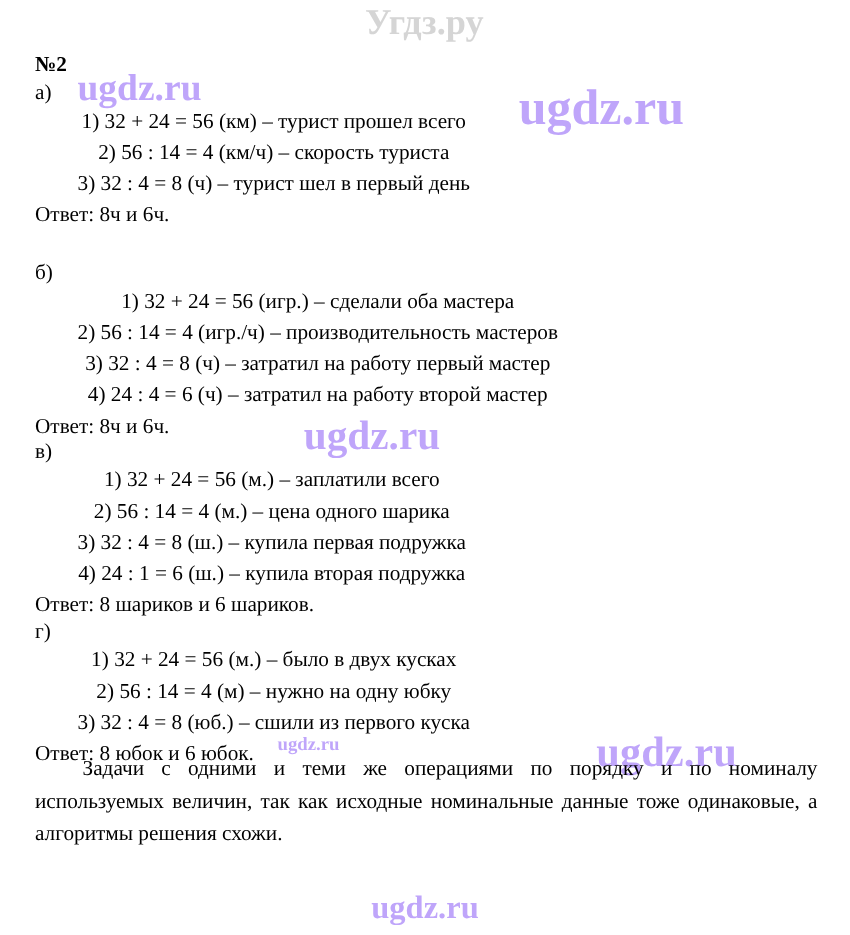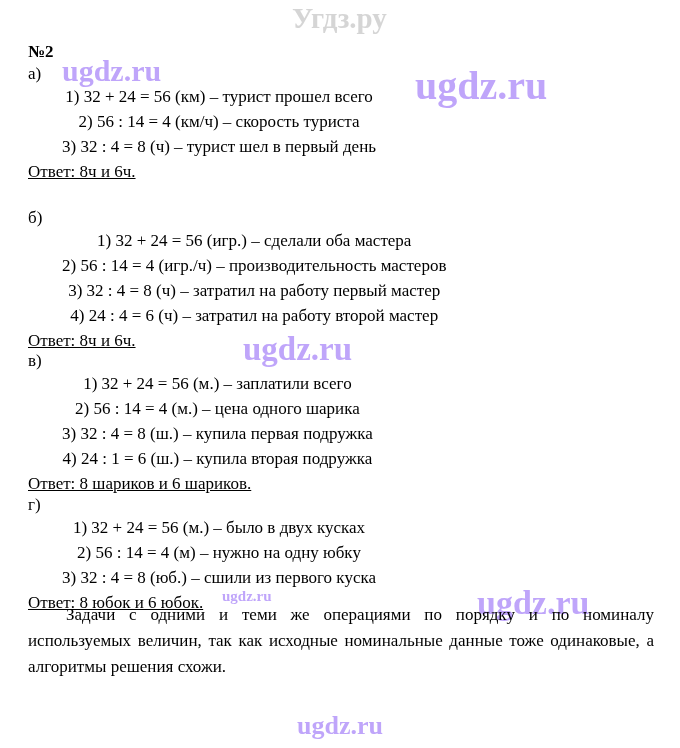--- a/index.html
+++ b/index.html
@@ -94,21 +94,20 @@
     position: absolute;
     left: 28px;
   }
   .blk-a { top: 64px; }
   .blk-b { top: 208px; }
   .blk-c { top: 351px; }
   .blk-d { top: 495px; }
   .answer {
     font-size: 17px;
     line-height: 25px;
-    text-decoration: underline;
   }
   .summary {
     position: absolute;
     left: 28px;
     top: 602px;
     width: 626px;
     font-size: 17px;
     line-height: 26px;
     text-align: justify;
     text-indent: 38px;

